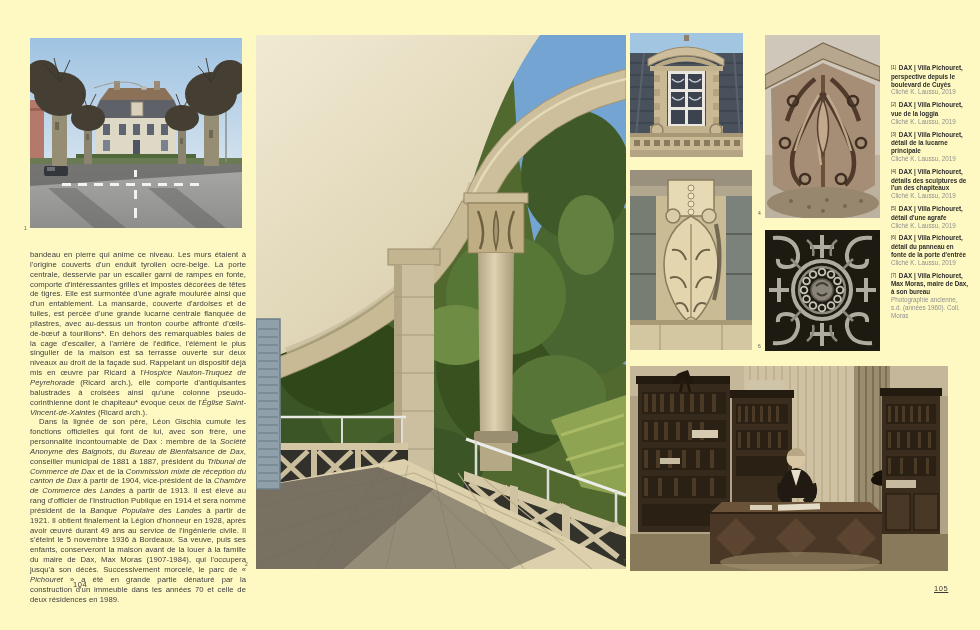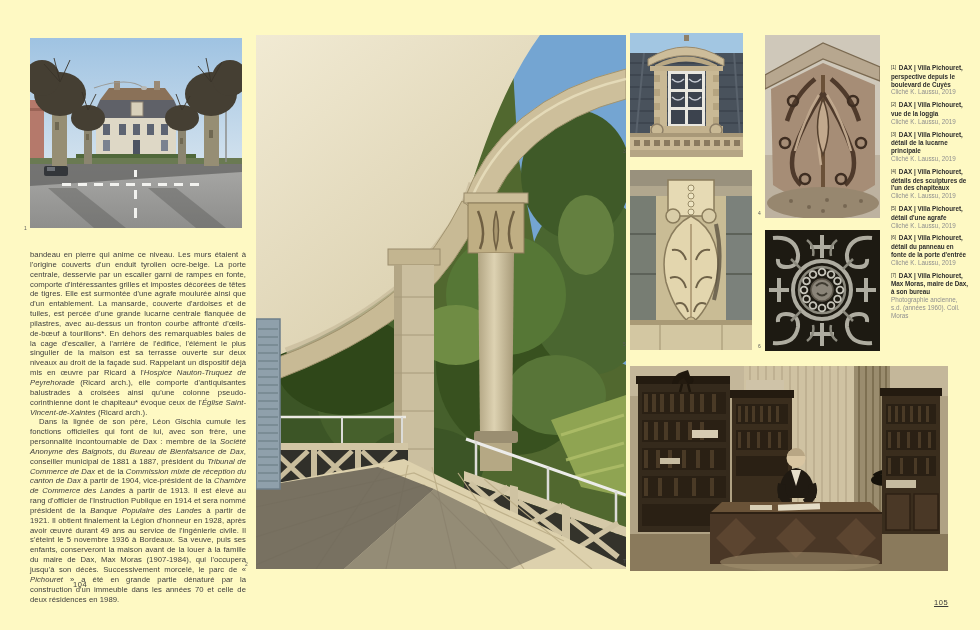--- a/index.html
+++ b/index.html
@@ -544,15 +544,15 @@
         <div class="cap-title"><span class="cap-marker">[6]</span> DAX | Villa Pichouret, détail du panneau en fonte de la porte d'entrée</div>
         <div class="cap-credit">Cliché K. Laussu, 2019</div>
       </div>
       <div class="caption">
         <div class="cap-title"><span class="cap-marker">[7]</span> DAX | Villa Pichouret, Max Moras, maire de Dax, à son bureau</div>
         <div class="cap-credit">Photographie ancienne, s.d. (années 1960). Coll. Moras</div>
       </div>
     </div>
 
   <div class="pagenum" style="left:46px;top:580px;margin-left:27px;">104</div>
-  <div class="pagenum" style="left:934px;top:598px;text-decoration:underline;">105</div>
+  <div class="pagenum" style="left:934px;top:584px;text-decoration:underline;">105</div>
 
 </div>
 
 </body></html>

